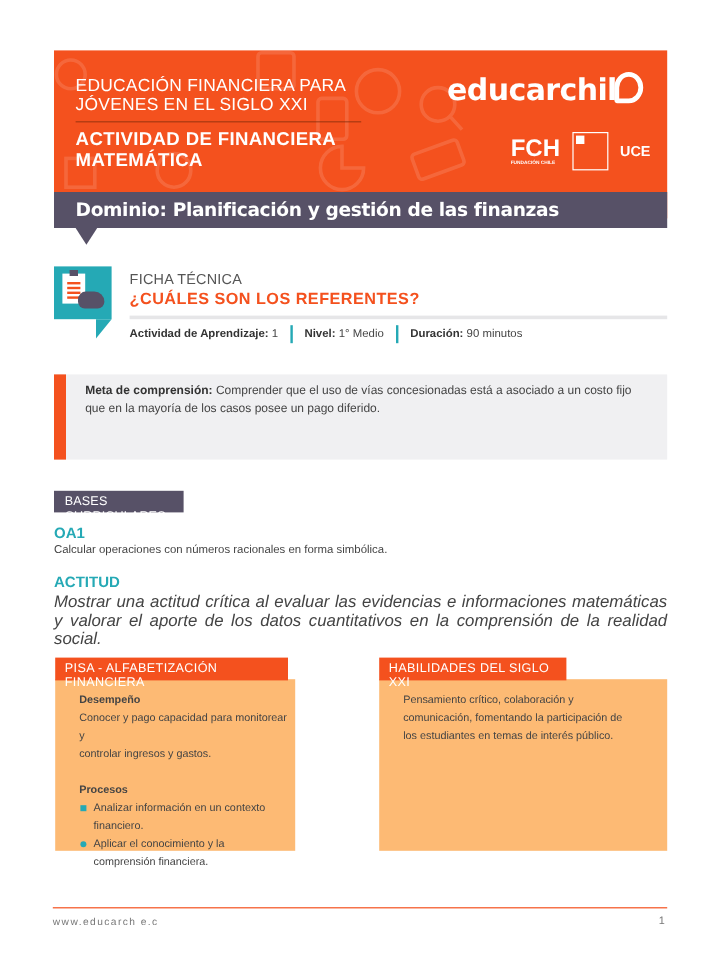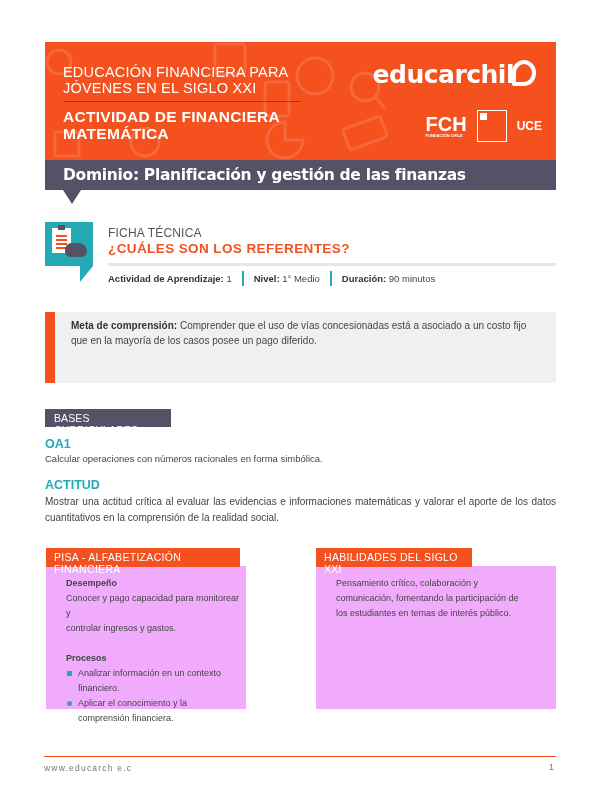--- a/index.html
+++ b/index.html
@@ -35,27 +35,27 @@
   .ficha-rule { position: absolute; left: 108px; top: 263px; width: 448px; height: 3px; background: #e6e6e8; }
   .meta-row { position: absolute; left: 108px; top: 271px; display: flex; align-items: center; font-size: 9.5px; color: #444; }
   .meta-row .sep { width: 2px; height: 15px; background: #25a9b5; margin: 0 10px; }
   .meta-row b { font-weight: bold; color: #333; }
 
   .goal-box { position: absolute; left: 45px; top: 312px; width: 511px; height: 71px; background: #f0f0f2; }
   .goal-box .bar { position: absolute; left: 0; top: 0; width: 10px; height: 71px; background: #f4511e; }
   .goal-box p { position: absolute; left: 26px; font-size: 10px; line-height: 15px; color: #444; width: 470px; }
   .goal-box b { color: #333; }
 
-  .section-tag { position: absolute; left: 45px; top: 409px; width: 126px; height: 18px; background: #575167; color: #fff; font-size: 10.5px; padding: 3px 0 12px 9px; letter-spacing: 0.1px; }
+  .section-tag { position: absolute; left: 45px; top: 409px; width: 108px; height: 18px; background: #575167; color: #fff; font-size: 10.5px; padding: 3px 0 12px 9px; letter-spacing: 0.1px; }
   .oa-title { position: absolute; left: 45px; top: 437px; color: #25a9b5; font-size: 12.5px; font-weight: bold; }
   .oa-text { position: absolute; left: 45px; top: 453px; font-size: 9.5px; color: #444; }
   .act-title { position: absolute; left: 45px; top: 478px; color: #25a9b5; font-size: 12.5px; font-weight: bold; }
-  .act-text { position: absolute; left: 45px; top: 494px; width: 511px; font-size: 10px; line-height: 15.5px; color: #444; text-align: justify; }
+  .act-text { position: absolute; left: 45px; top: 494px; width: 511px; font-size: 14px; line-height: 15.5px; color: #444; text-align: justify; font-style: italic; }
 
-  .card { position: absolute; top: 566px; height: 143px; background: #f0abfc; }
+  .card { position: absolute; top: 566px; height: 143px; background: #fdba74; }
   .card-left { left: 46px; width: 200px; }
   .card-right { left: 316px; width: 240px; }
   .card-tag { position: absolute; top: 548px; height: 19px; background: #f4511e; color: #fff; font-size: 10.5px; padding: 3px 0 0 8px; letter-spacing: 0.3px; }
   .card-tag.left { left: 46px; width: 194px; }
   .card-tag.right { left: 316px; width: 156px; }
   .card .inner { position: absolute; left: 20px; top: 10px; font-size: 9px; line-height: 15px; color: #444; }
   .card .inner b { font-weight: bold; color: #444; }
   .card ul { list-style: none; margin-top: 0; }
   .card li { position: relative; padding-left: 12px; }
   .card li::before { content: ""; position: absolute; left: 1px; top: 5px; width: 5px; height: 5px; background: #25a9b5; }

